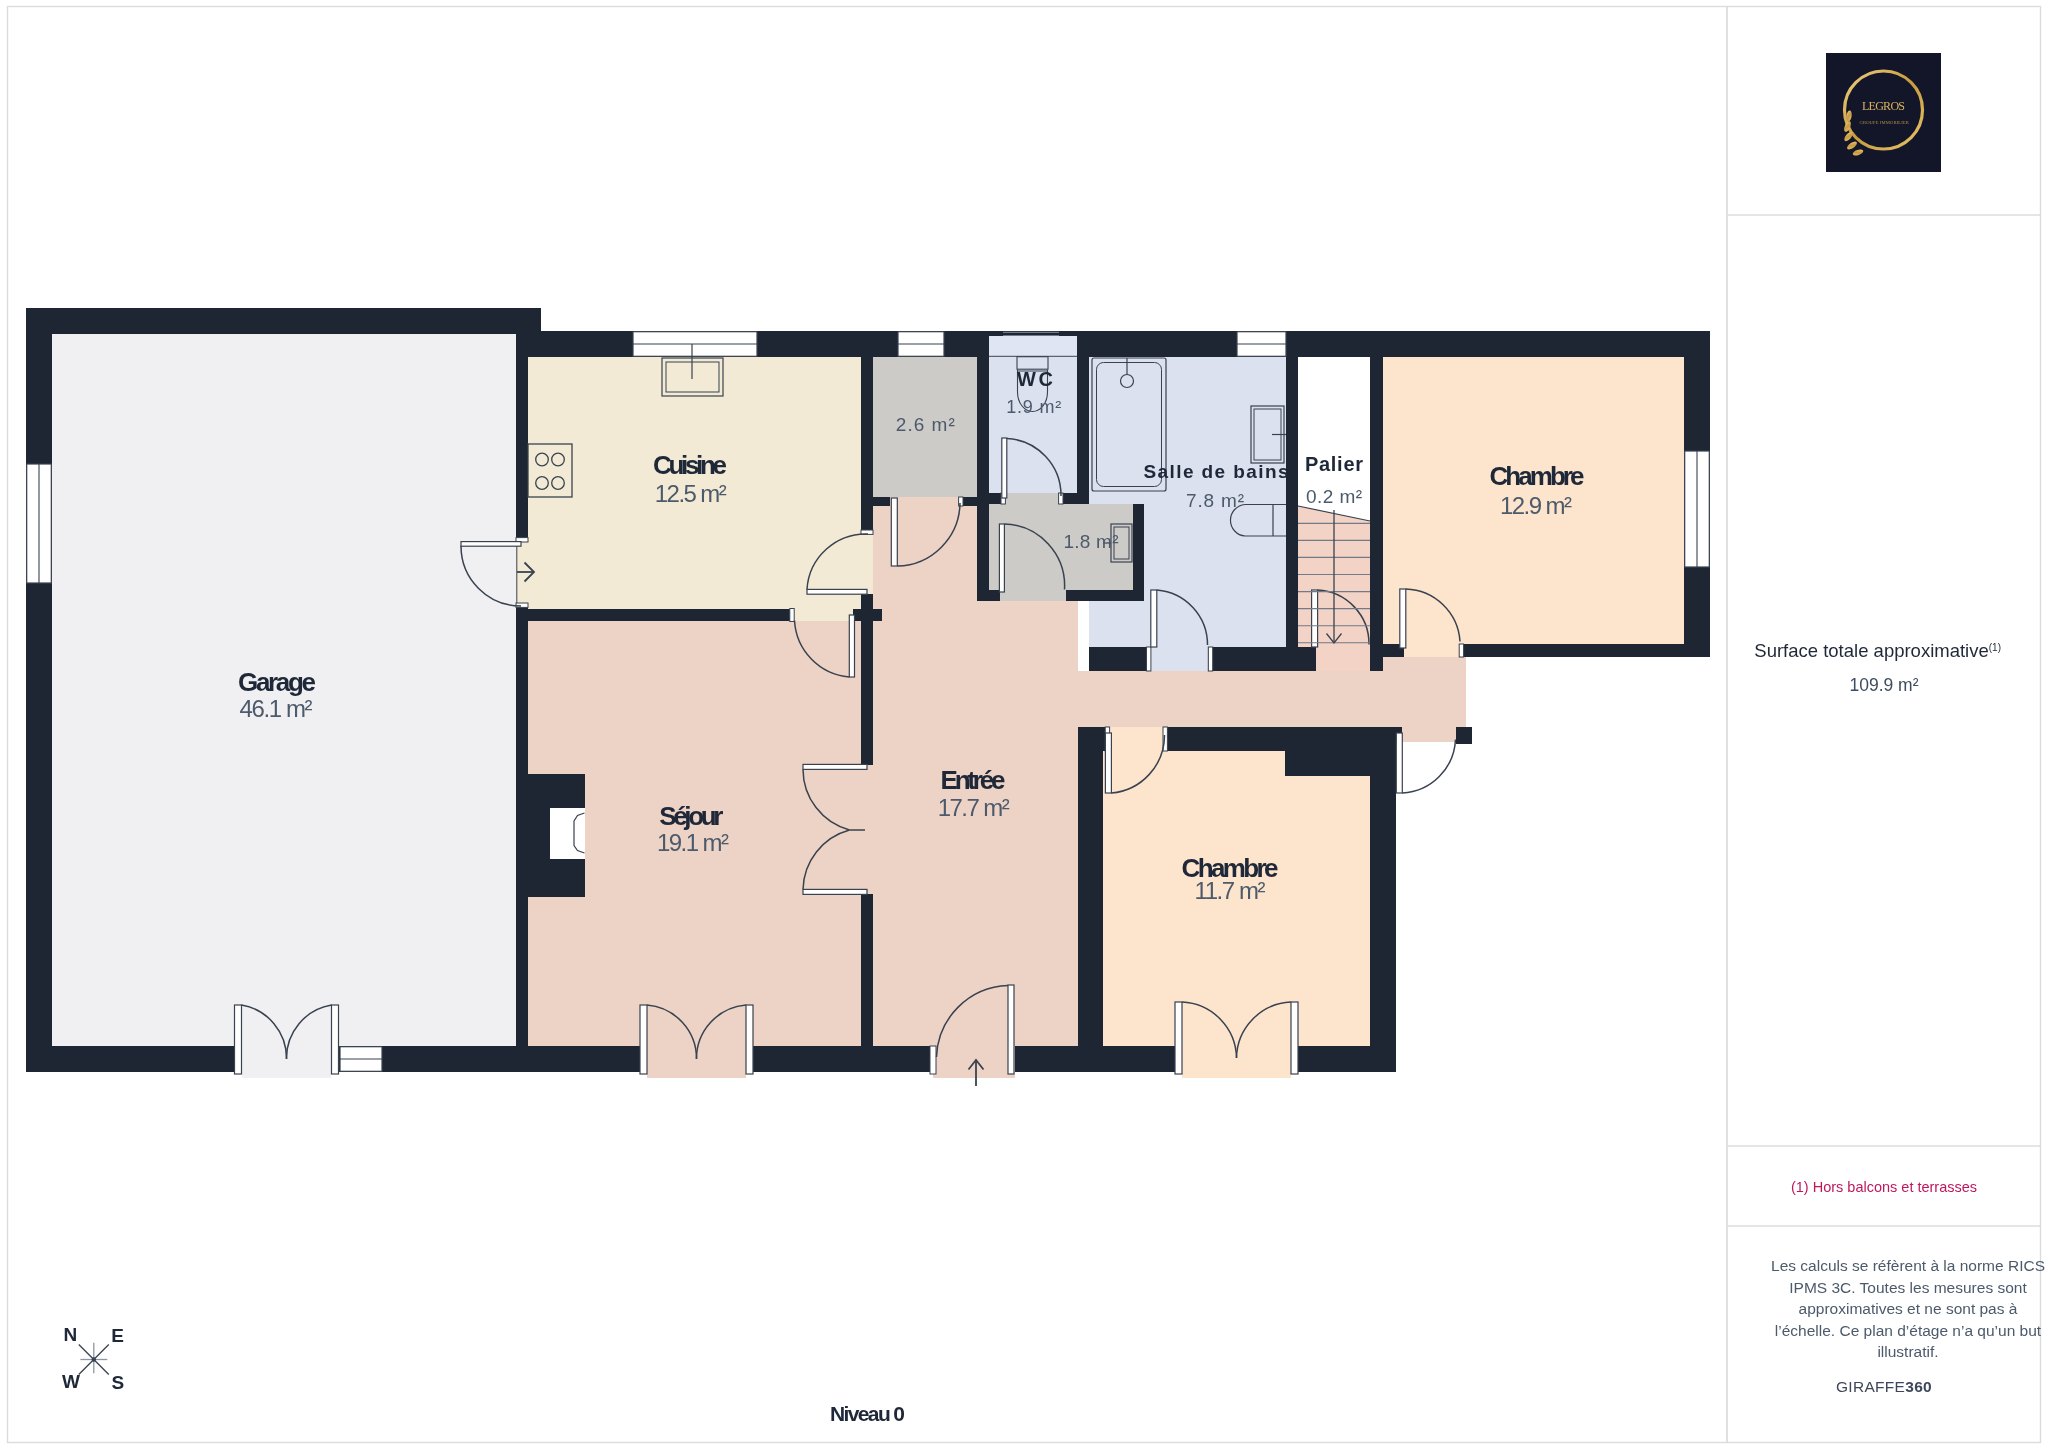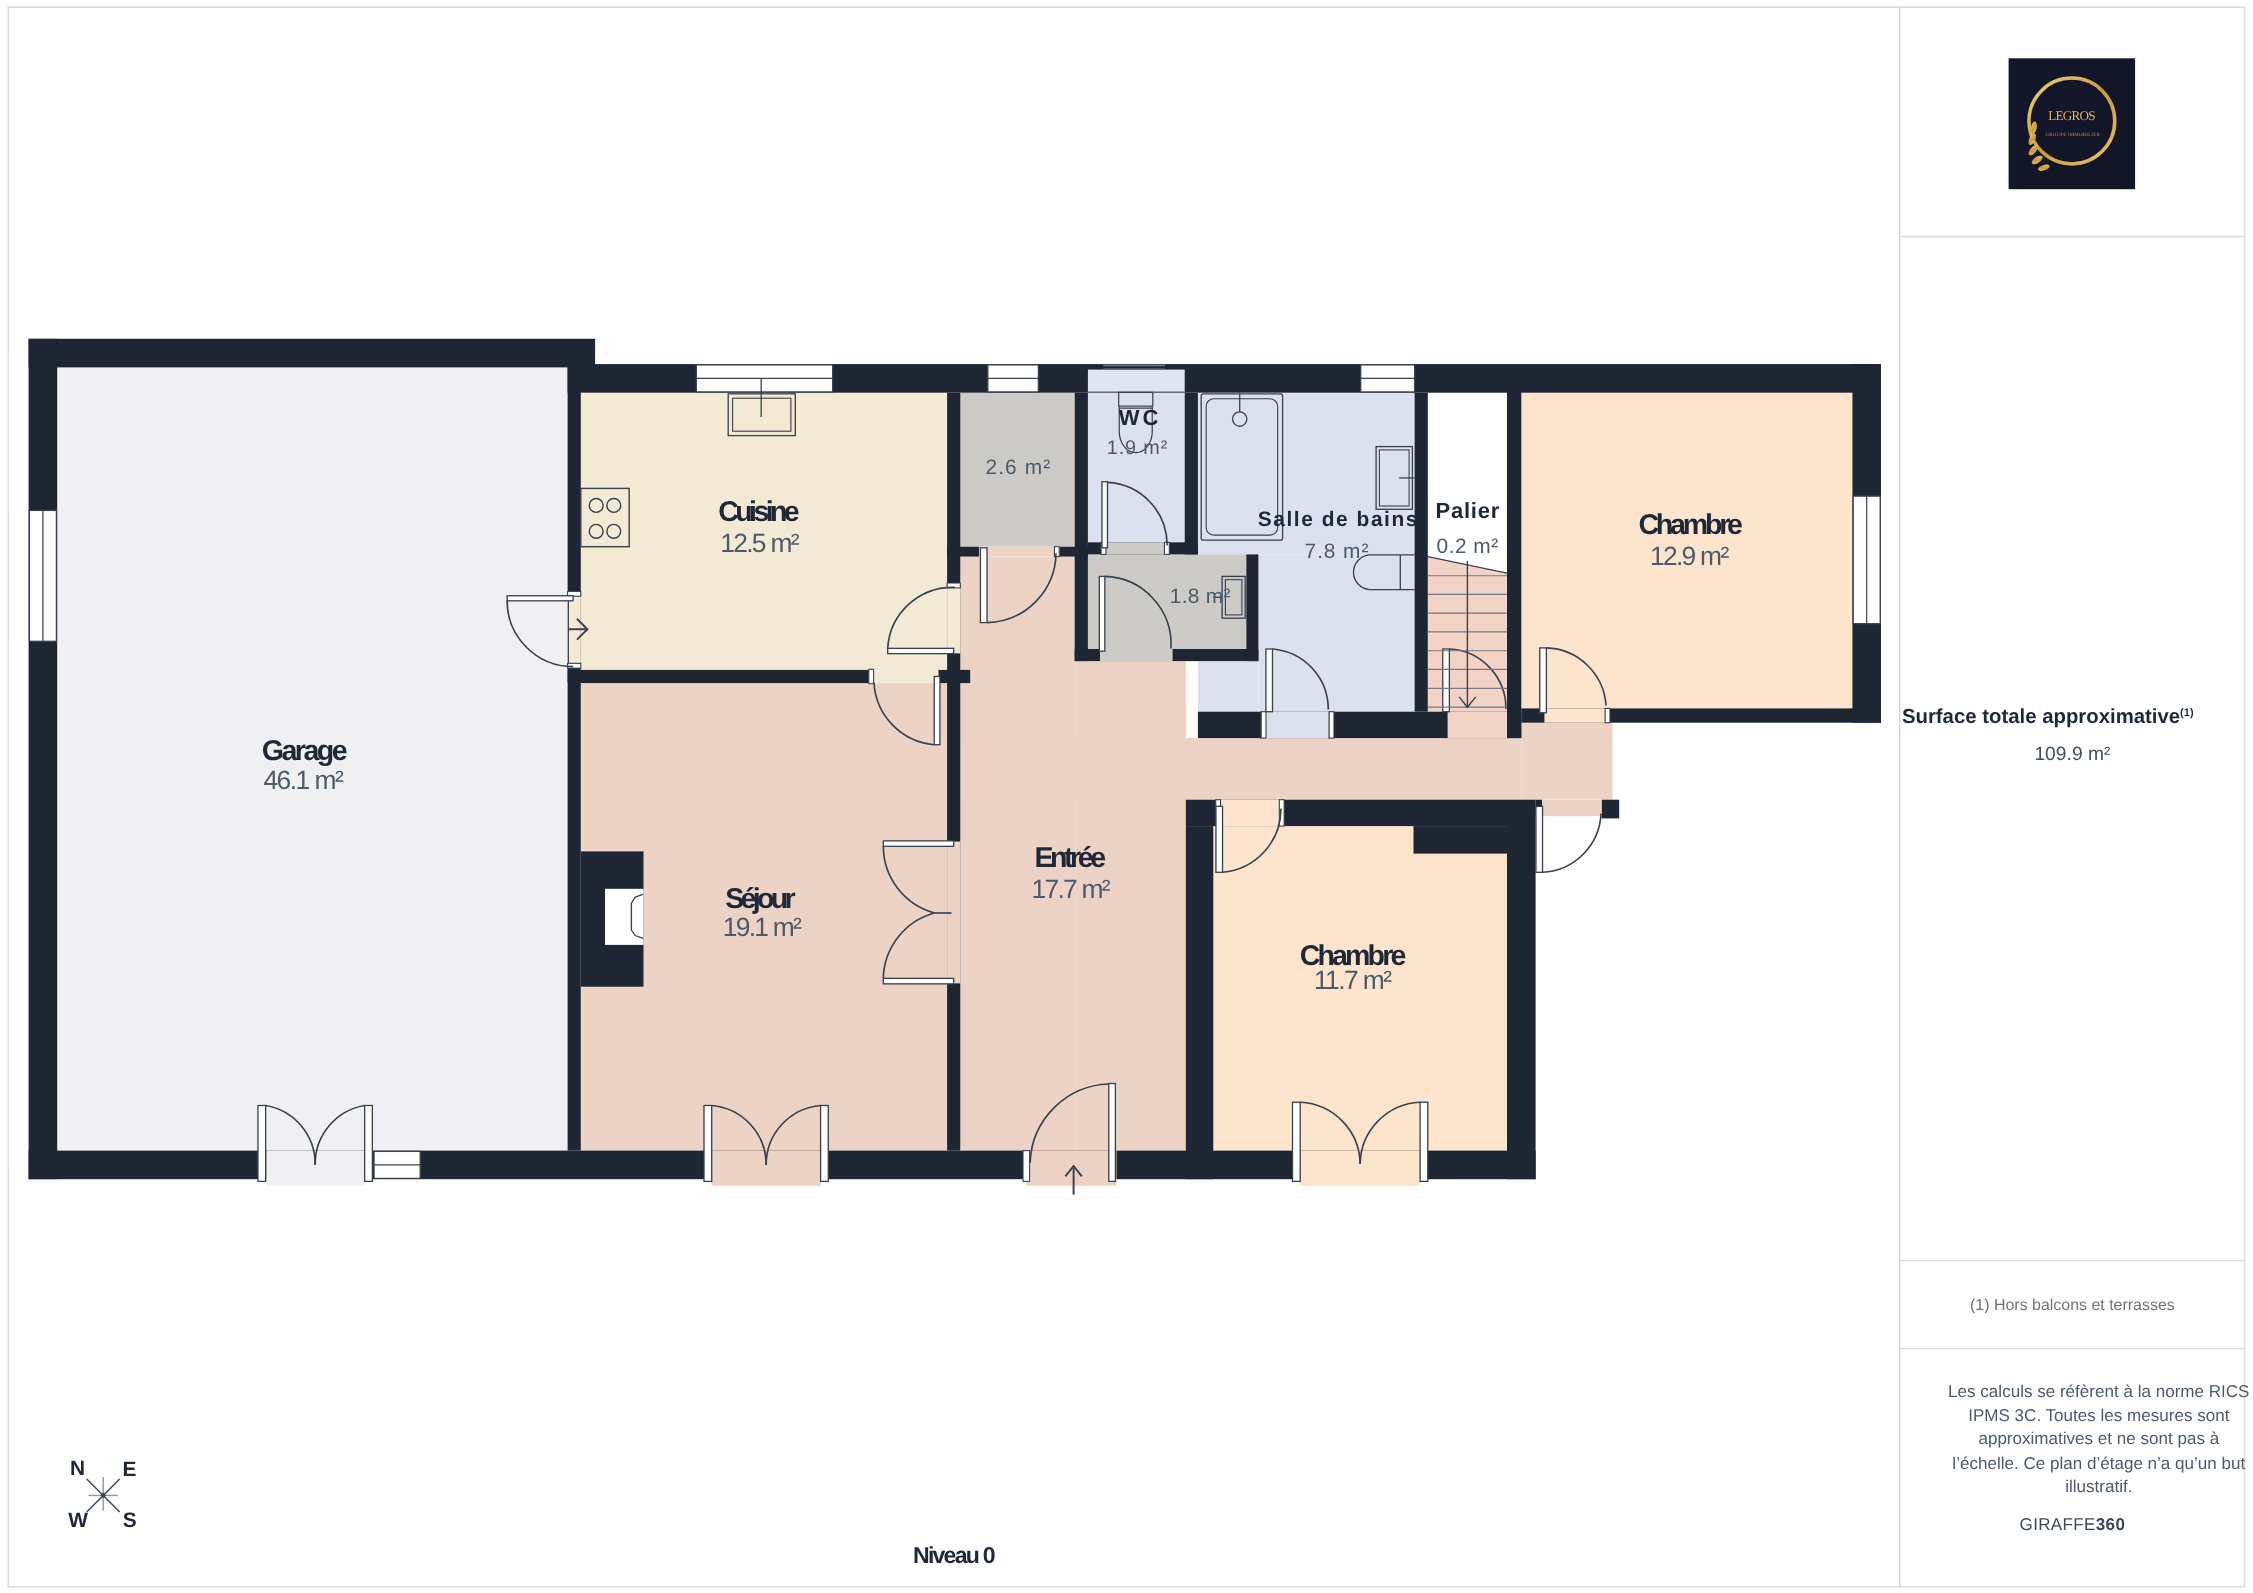--- a/index.html
+++ b/index.html
@@ -551,22 +551,22 @@
 <g fill="url(#gold)">
 <ellipse cx="1849" cy="116" rx="2.6" ry="5.6" transform="rotate(10 1849 116)"></ellipse>
 <ellipse cx="1847.5" cy="126.5" rx="2.7" ry="5.7" transform="rotate(24 1847.5 126.5)"></ellipse>
 <ellipse cx="1848.5" cy="136.5" rx="2.7" ry="5.7" transform="rotate(40 1848.5 136.5)"></ellipse>
 <ellipse cx="1852" cy="145.5" rx="2.7" ry="5.7" transform="rotate(56 1852 145.5)"></ellipse>
 <ellipse cx="1858" cy="152.5" rx="2.5" ry="5.5" transform="rotate(72 1858 152.5)"></ellipse>
 </g>
       </g>
 </svg>
 
-<div class="abs" style="left:1729px;top:640px;width:272px;text-align:left;font-size:18.5px;font-weight:bold;color:#1f2838;">Surface totale approximative<span style="font-size:10px;vertical-align:6px;">(1)</span></div>
+<div class="abs" style="left:1729px;top:640px;width:272px;text-align:right;font-size:18.5px;font-weight:normal;color:#1f2838;">Surface totale approximative<span style="font-size:10px;vertical-align:6px;">(1)</span></div>
 
 <div class="abs" style="left:1729px;top:675px;width:310px;text-align:center;font-size:17.5px;color:#3f4c5e;">109.9 m²</div>
 
-<div class="abs" style="left:1729px;top:1179px;width:310px;text-align:center;font-size:14.5px;color:#737373;">(1) Hors balcons et terrasses</div>
+<div class="abs" style="left:1729px;top:1179px;width:310px;text-align:center;font-size:14.5px;color:#be185d;">(1) Hors balcons et terrasses</div>
 
 <div class="abs" style="left:1745px;top:1255px;width:280px;text-align:center;font-size:15.5px;line-height:21.6px;color:#4c5a6b;margin-left:23px;">Les calculs se réfèrent à la norme RICS IPMS 3C. Toutes les mesures sont approximatives et ne sont pas à l’échelle. Ce plan d’étage n’a qu’un but illustratif.</div>
 
 <div class="abs" style="left:1729px;top:1378px;width:310px;text-align:center;font-size:15.5px;letter-spacing:0.3px;color:#3d4759;">GIRAFFE<b>360</b></div>
 </div>
 
 </body></html>

